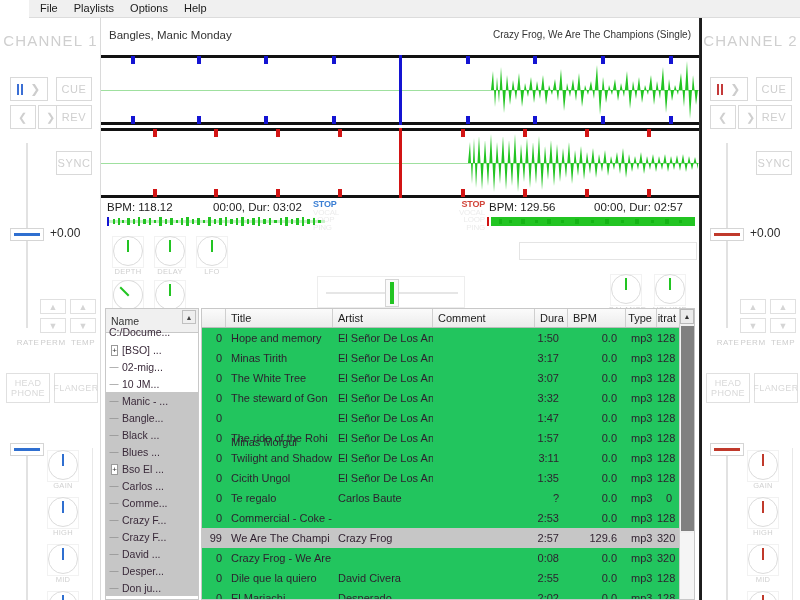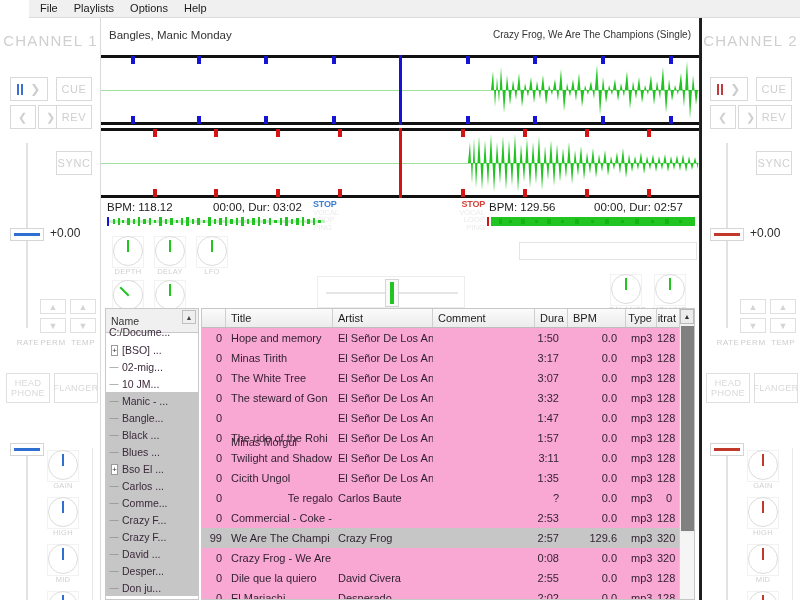--- a/index.html
+++ b/index.html
@@ -170,21 +170,21 @@
   .tnode .hinge { width:12px; text-align:center; color:#888; font-size:9px; flex:0 0 12px; }
   .tnode .plusbox {
     width:9px; height:9px; border:1px solid #9a9a9a; background:#fff; color:#333;
     font-size:8px; line-height:7px; text-align:center; margin-left:1px; flex:0 0 9px;
   }
   .tnode .tlabel { overflow:hidden; text-overflow:clip; padding-left:2px; }
   .tree-root { height:15px; font-size:10.5px; color:#3a2a3a; padding-left:3px; white-space:nowrap; overflow:hidden;}
 
   .grid {
     position:absolute; left:100px; top:0; width:494px; height:292px;
-    border:1px solid #c8c8c8; background:#f9a8d4; overflow:hidden;
+    border:1px solid #c8c8c8; background:#22c55e; overflow:hidden;
   }
   .grid-head { display:flex; height:19px; background:#f0f0f0; border-bottom:1px solid #bdbdbd; }
   .gh {
     border-right:1px solid #cfcfcf; font-size:11px; color:#1c1c1c;
     display:flex; align-items:center; padding-left:5px; overflow:hidden; white-space:nowrap;
     background:linear-gradient(#fbfbfb,#ececec);
   }
   .gh.r  { justify-content:flex-end; padding-right:4px; padding-left:0; }
   .grid-rows { position:absolute; left:0; top:19px; right:15px; bottom:0; overflow:hidden; }
   .grow { display:flex; height:20px; align-items:center; font-size:11px; color:#2e1f2e; }
@@ -719,21 +719,21 @@
               <div class="gc" style="width: 107px; flex: 0 0 107px;">Cicith Ungol</div>
               <div class="gc" style="width: 100px; flex: 0 0 100px;">El Señor De Los Anil</div>
               <div class="gc" style="width: 102px; flex: 0 0 102px;"></div>
               <div class="gc r" style="width: 33px; flex: 0 0 33px;">1:35</div>
               <div class="gc r" style="width: 58px; flex: 0 0 58px;">0.0</div>
               <div class="gc" style="width: 31px; flex: 0 0 31px;">mp3</div>
               <div class="gc r" style="width: 24px; flex: 0 0 24px;">128</div>
             </div>
             <div class="grow">
               <div class="gc idx" style="width: 24px; flex: 0 0 24px;">0</div>
-              <div class="gc" style="width: 107px; flex: 0 0 107px; text-align: right;">Te regalo</div>
+              <div class="gc" style="width: 107px; flex: 0 0 107px;">Te regalo</div>
               <div class="gc" style="width: 100px; flex: 0 0 100px;">Carlos Baute</div>
               <div class="gc" style="width: 102px; flex: 0 0 102px;"></div>
               <div class="gc r" style="width: 33px; flex: 0 0 33px;">?</div>
               <div class="gc r" style="width: 58px; flex: 0 0 58px;">0.0</div>
               <div class="gc" style="width: 31px; flex: 0 0 31px;">mp3</div>
               <div class="gc r" style="width: 24px; flex: 0 0 24px;">0</div>
             </div>
             <div class="grow">
               <div class="gc idx" style="width: 24px; flex: 0 0 24px;">0</div>
               <div class="gc" style="width: 107px; flex: 0 0 107px;">Commercial - Coke -</div>

